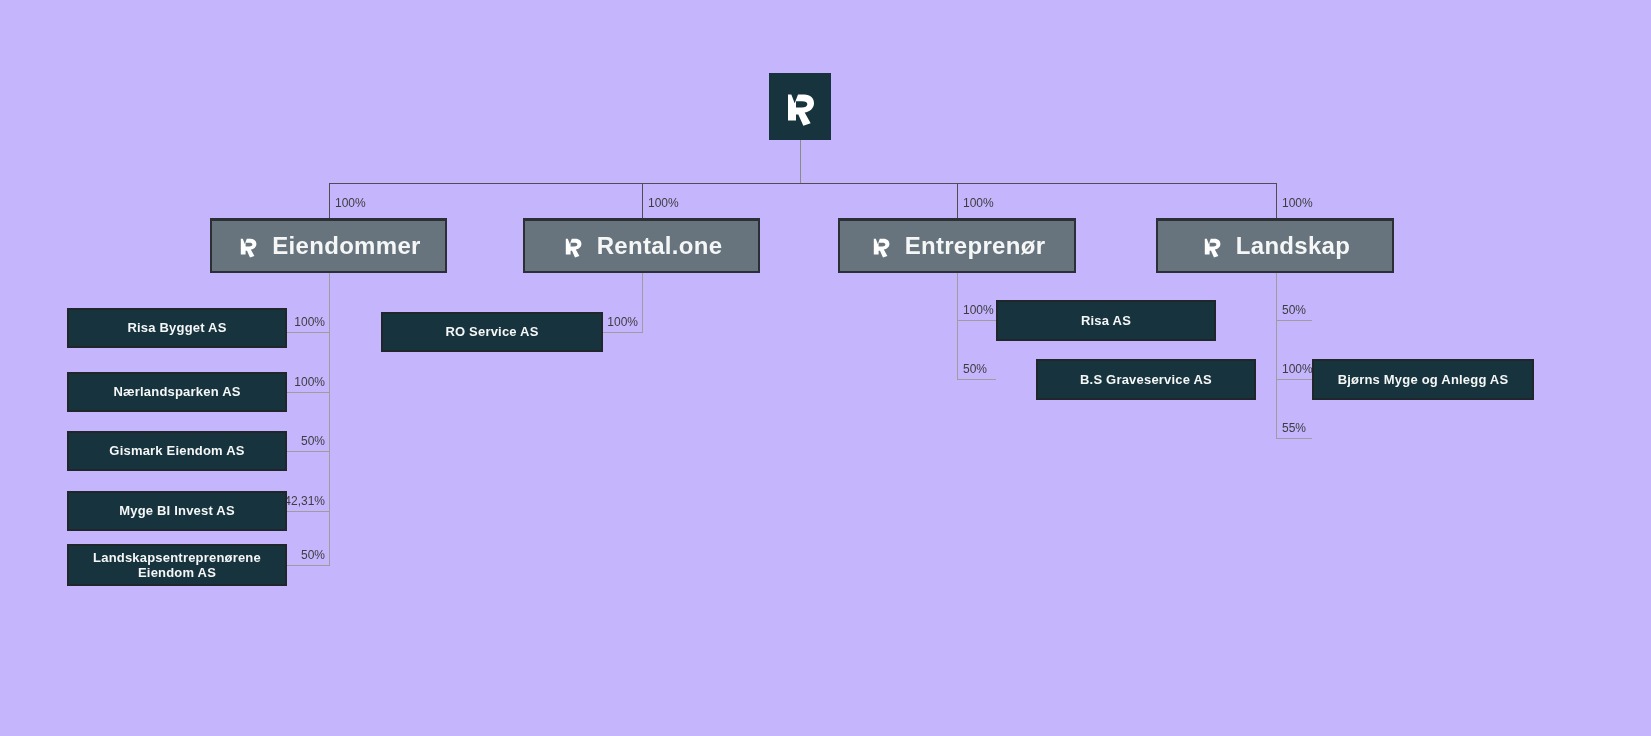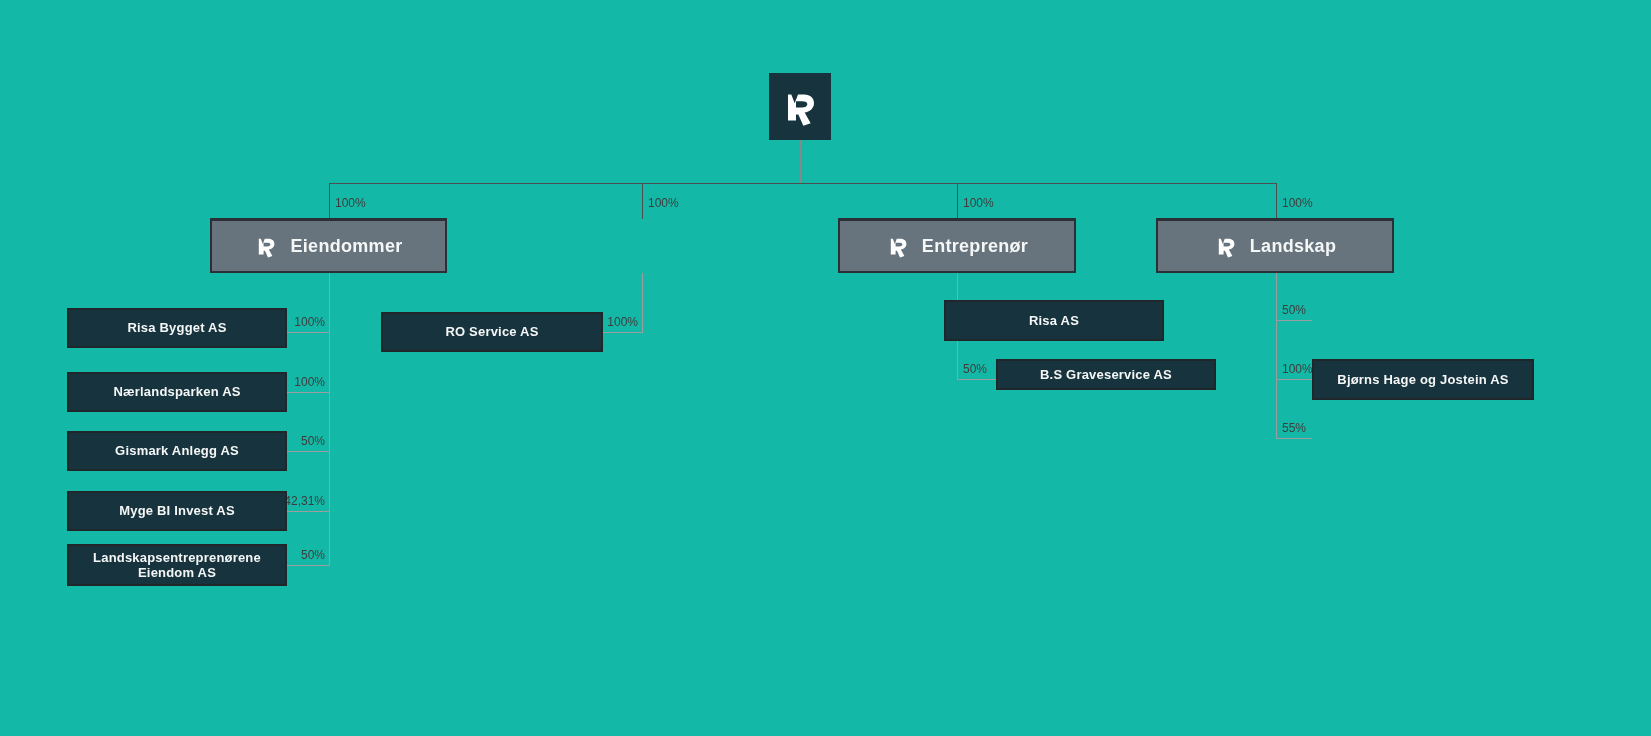--- a/index.html
+++ b/index.html
@@ -1,41 +1,41 @@
 <!DOCTYPE html>
 <html><head>
 <meta charset="utf-8">
 <style>
   html, body { margin: 0; padding: 0; background: #ffffff; }
   .canvas {
     position: relative;
     width: 1651px;
     height: 736px;
-    background: #14b8a6;
+    background: #c4b5fd;
     font-family: "Liberation Sans", sans-serif;
     overflow: hidden;
   }
   .node {
     position: absolute;
     box-sizing: border-box;
     display: flex;
     align-items: center;
     justify-content: center;
     text-align: center;
   }
   .root-node {
     background: #17333D;
   }
   .division-node {
     background: #67737D;
     border: 2px solid #2A3035;
     border-top-width: 3px;
     gap: 12px;
     color: #F5F7F7;
-    font-size: 18px;
+    font-size: 24px;
     font-weight: 700;
     letter-spacing: 0.3px;
   }
   .company-node {
     background: #17333D;
     border: 2px solid #20272B;
     color: #F5F7F7;
     font-size: 13px;
     font-weight: 700;
     letter-spacing: 0.2px;
@@ -100,20 +100,28 @@
 
   <div class="node division-node" style="left:210px; top:218px; width:237px; height:55px;">
     <span>
       <svg class="logo-svg" width="24" height="26" viewBox="0 0 60 64" aria-hidden="true">
         <path fill="#FFFFFF" fill-rule="evenodd" d="M12 14 L17 14 L22 27 L27 14 L36 14 C46 14 51 20 51 27 C51 35 44 40 37 41 L46 57 L35 61 L27.5 44 L24 44 L24 53 L12 53 Z M24 24 L33 24 C38.5 24 41 25.5 41 28.5 C41 31.5 37.5 33.5 33 33.5 L24 33.5 Z"></path>
       </svg>
     </span>
     <span>Eiendommer</span>
   </div>
 
+  <div class="node division-node" style="left:523px; top:218px; width:237px; height:55px;">
+    <span>
+      <svg class="logo-svg" width="24" height="26" viewBox="0 0 60 64" aria-hidden="true">
+        <path fill="#FFFFFF" fill-rule="evenodd" d="M12 14 L17 14 L22 27 L27 14 L36 14 C46 14 51 20 51 27 C51 35 44 40 37 41 L46 57 L35 61 L27.5 44 L24 44 L24 53 L12 53 Z M24 24 L33 24 C38.5 24 41 25.5 41 28.5 C41 31.5 37.5 33.5 33 33.5 L24 33.5 Z"></path>
+      </svg>
+    </span>
+    <span>Rental.one</span>
+  </div>
 
   <div class="node division-node" style="left:1156px; top:218px; width:238px; height:55px;">
     <span>
       <svg class="logo-svg" width="24" height="26" viewBox="0 0 60 64" aria-hidden="true">
         <path fill="#FFFFFF" fill-rule="evenodd" d="M12 14 L17 14 L22 27 L27 14 L36 14 C46 14 51 20 51 27 C51 35 44 40 37 41 L46 57 L35 61 L27.5 44 L24 44 L24 53 L12 53 Z M24 24 L33 24 C38.5 24 41 25.5 41 28.5 C41 31.5 37.5 33.5 33 33.5 L24 33.5 Z"></path>
       </svg>
     </span>
     <span>Landskap</span>
   </div>
 
@@ -131,50 +139,50 @@
     <span>Risa Bygget AS</span>
   </div>
 
   <div class="pct r" style="left:283px; top:375px; width:42px;">100%</div>
   <div class="node company-node" style="left:67px; top:372px; width:220px; height:40px;text-align:right;">
     <span>Nærlandsparken AS</span>
   </div>
 
   <div class="pct r" style="left:283px; top:434px; width:42px;">50%</div>
   <div class="node company-node" style="left:67px; top:431px; width:220px; height:40px;">
-    <span>Gismark Anlegg AS</span>
+    <span>Gismark Eiendom AS</span>
   </div>
 
   <div class="pct r" style="left:283px; top:494px; width:42px;">42,31%</div>
   <div class="node company-node" style="left:67px; top:491px; width:220px; height:40px;">
     <span>Myge BI Invest AS</span>
   </div>
 
   <div class="pct r" style="left:283px; top:548px; width:42px;">50%</div>
   <div class="node company-node" style="left:67px; top:544px; width:220px; height:42px;">
     <span>Landskapsentreprenørene Eiendom AS</span>
   </div>
 
   <div class="pct r" style="left:600px; top:315px; width:38px;">100%</div>
   <div class="node company-node" style="left:381px; top:312px; width:222px; height:40px;">
     <span>RO Service AS</span>
   </div>
 
   <div class="pct" style="left:963px; top:303px;">100%</div>
-  <div class="node company-node" style="left:944px; top:300px; width:220px; height:41px;">
+  <div class="node company-node" style="left:996px; top:300px; width:220px; height:41px;">
     <span>Risa AS</span>
   </div>
 
   <div class="pct" style="left:963px; top:362px;">50%</div>
-  <div class="node company-node" style="left:996px; top:359px; width:220px; height:31px;justify-content:center;">
+  <div class="node company-node" style="left:1036px; top:359px; width:220px; height:41px;justify-content:center;">
     <span>B.S Graveservice AS</span>
   </div>
 
   <div class="pct" style="left:1282px; top:303px;">50%</div>
 
   <div class="pct" style="left:1282px; top:362px;">100%</div>
   <div class="node company-node" style="left:1312px; top:359px; width:222px; height:41px;">
-    <span>Bjørns Hage og Jostein AS</span>
+    <span>Bjørns Myge og Anlegg AS</span>
   </div>
 
   <div class="pct" style="left:1282px; top:421px;text-align:right;">55%</div>
 
 </div>
 
 </body></html>

